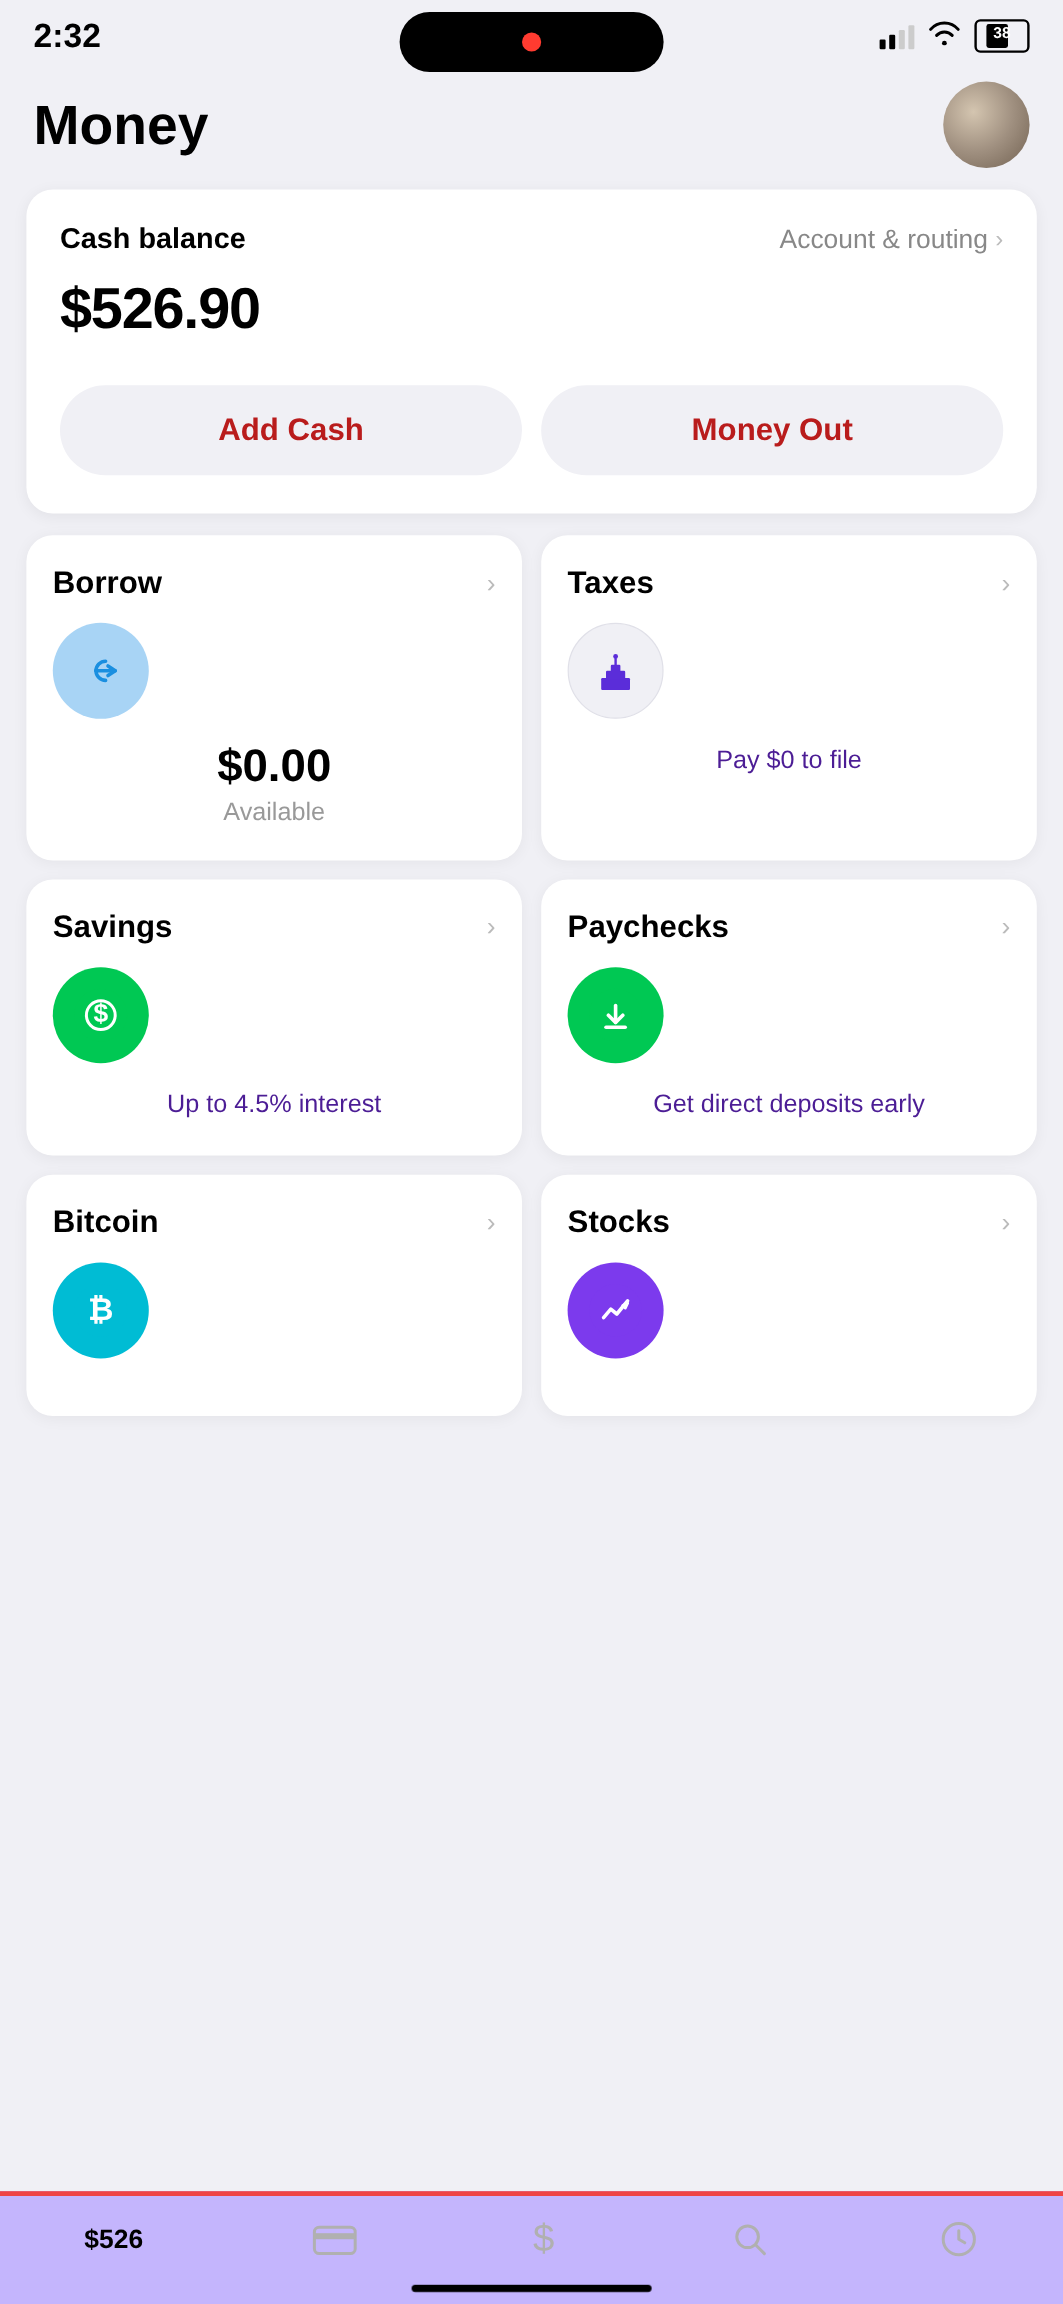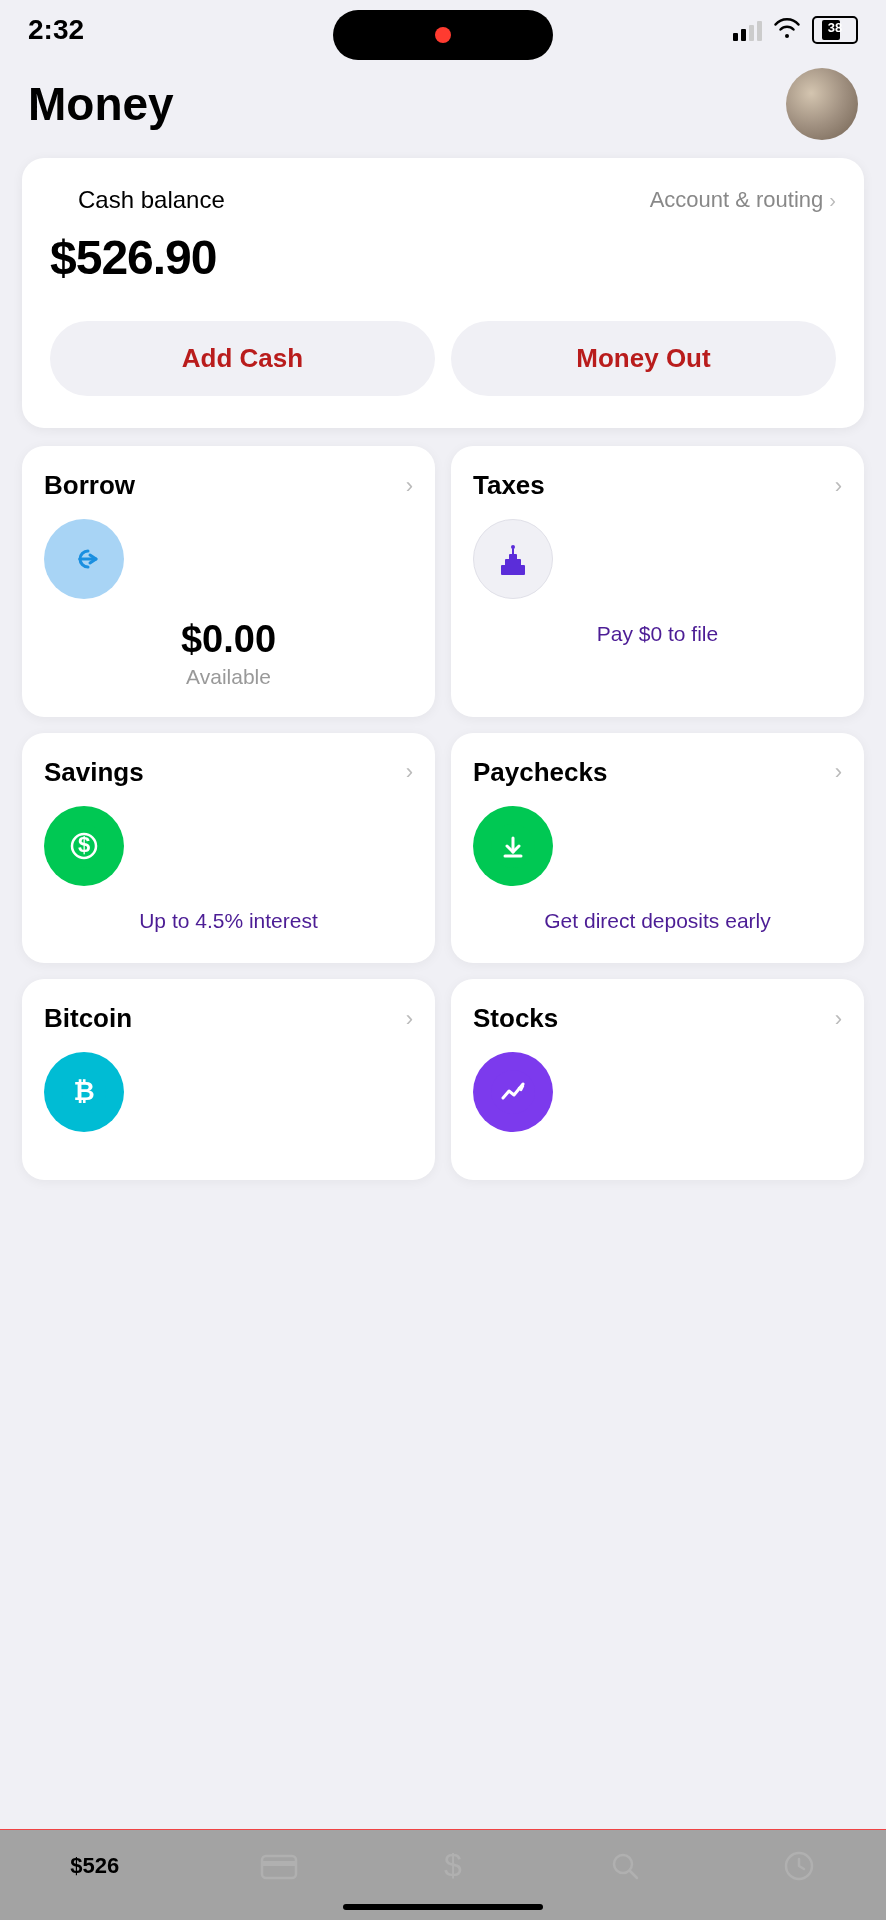--- a/index.html
+++ b/index.html
@@ -124,22 +124,21 @@
     }
     .card-top {
       display: flex;
       align-items: center;
       justify-content: space-between;
       margin-bottom: 16px;
     }
     .cash-balance-label {
       font-size: 24px;
       color: #000;
-      font-weight: 400;
-      margin-left: 28px;
+      font-weight: 700;
     }
     .account-routing {
       display: flex;
       align-items: center;
       gap: 6px;
       color: #888;
       font-size: 22px;
       cursor: pointer;
     }
     .chevron-right {
@@ -238,22 +237,22 @@
       width: 44px;
       height: 44px;
     }
 
     
     .bottom-nav {
       position: fixed;
       bottom: 0;
       left: 0;
       width: 886px;
-      background: #a3a3a3;
-      border-top: 1px solid #ef4444;
+      background: #c4b5fd;
+      border-top: 4px solid #ef4444;
       padding: 18px 0 36px 0;
     }
     .nav-items {
       display: flex;
       align-items: center;
       justify-content: space-around;
     }
     .nav-item {
       display: flex;
       flex-direction: column;

